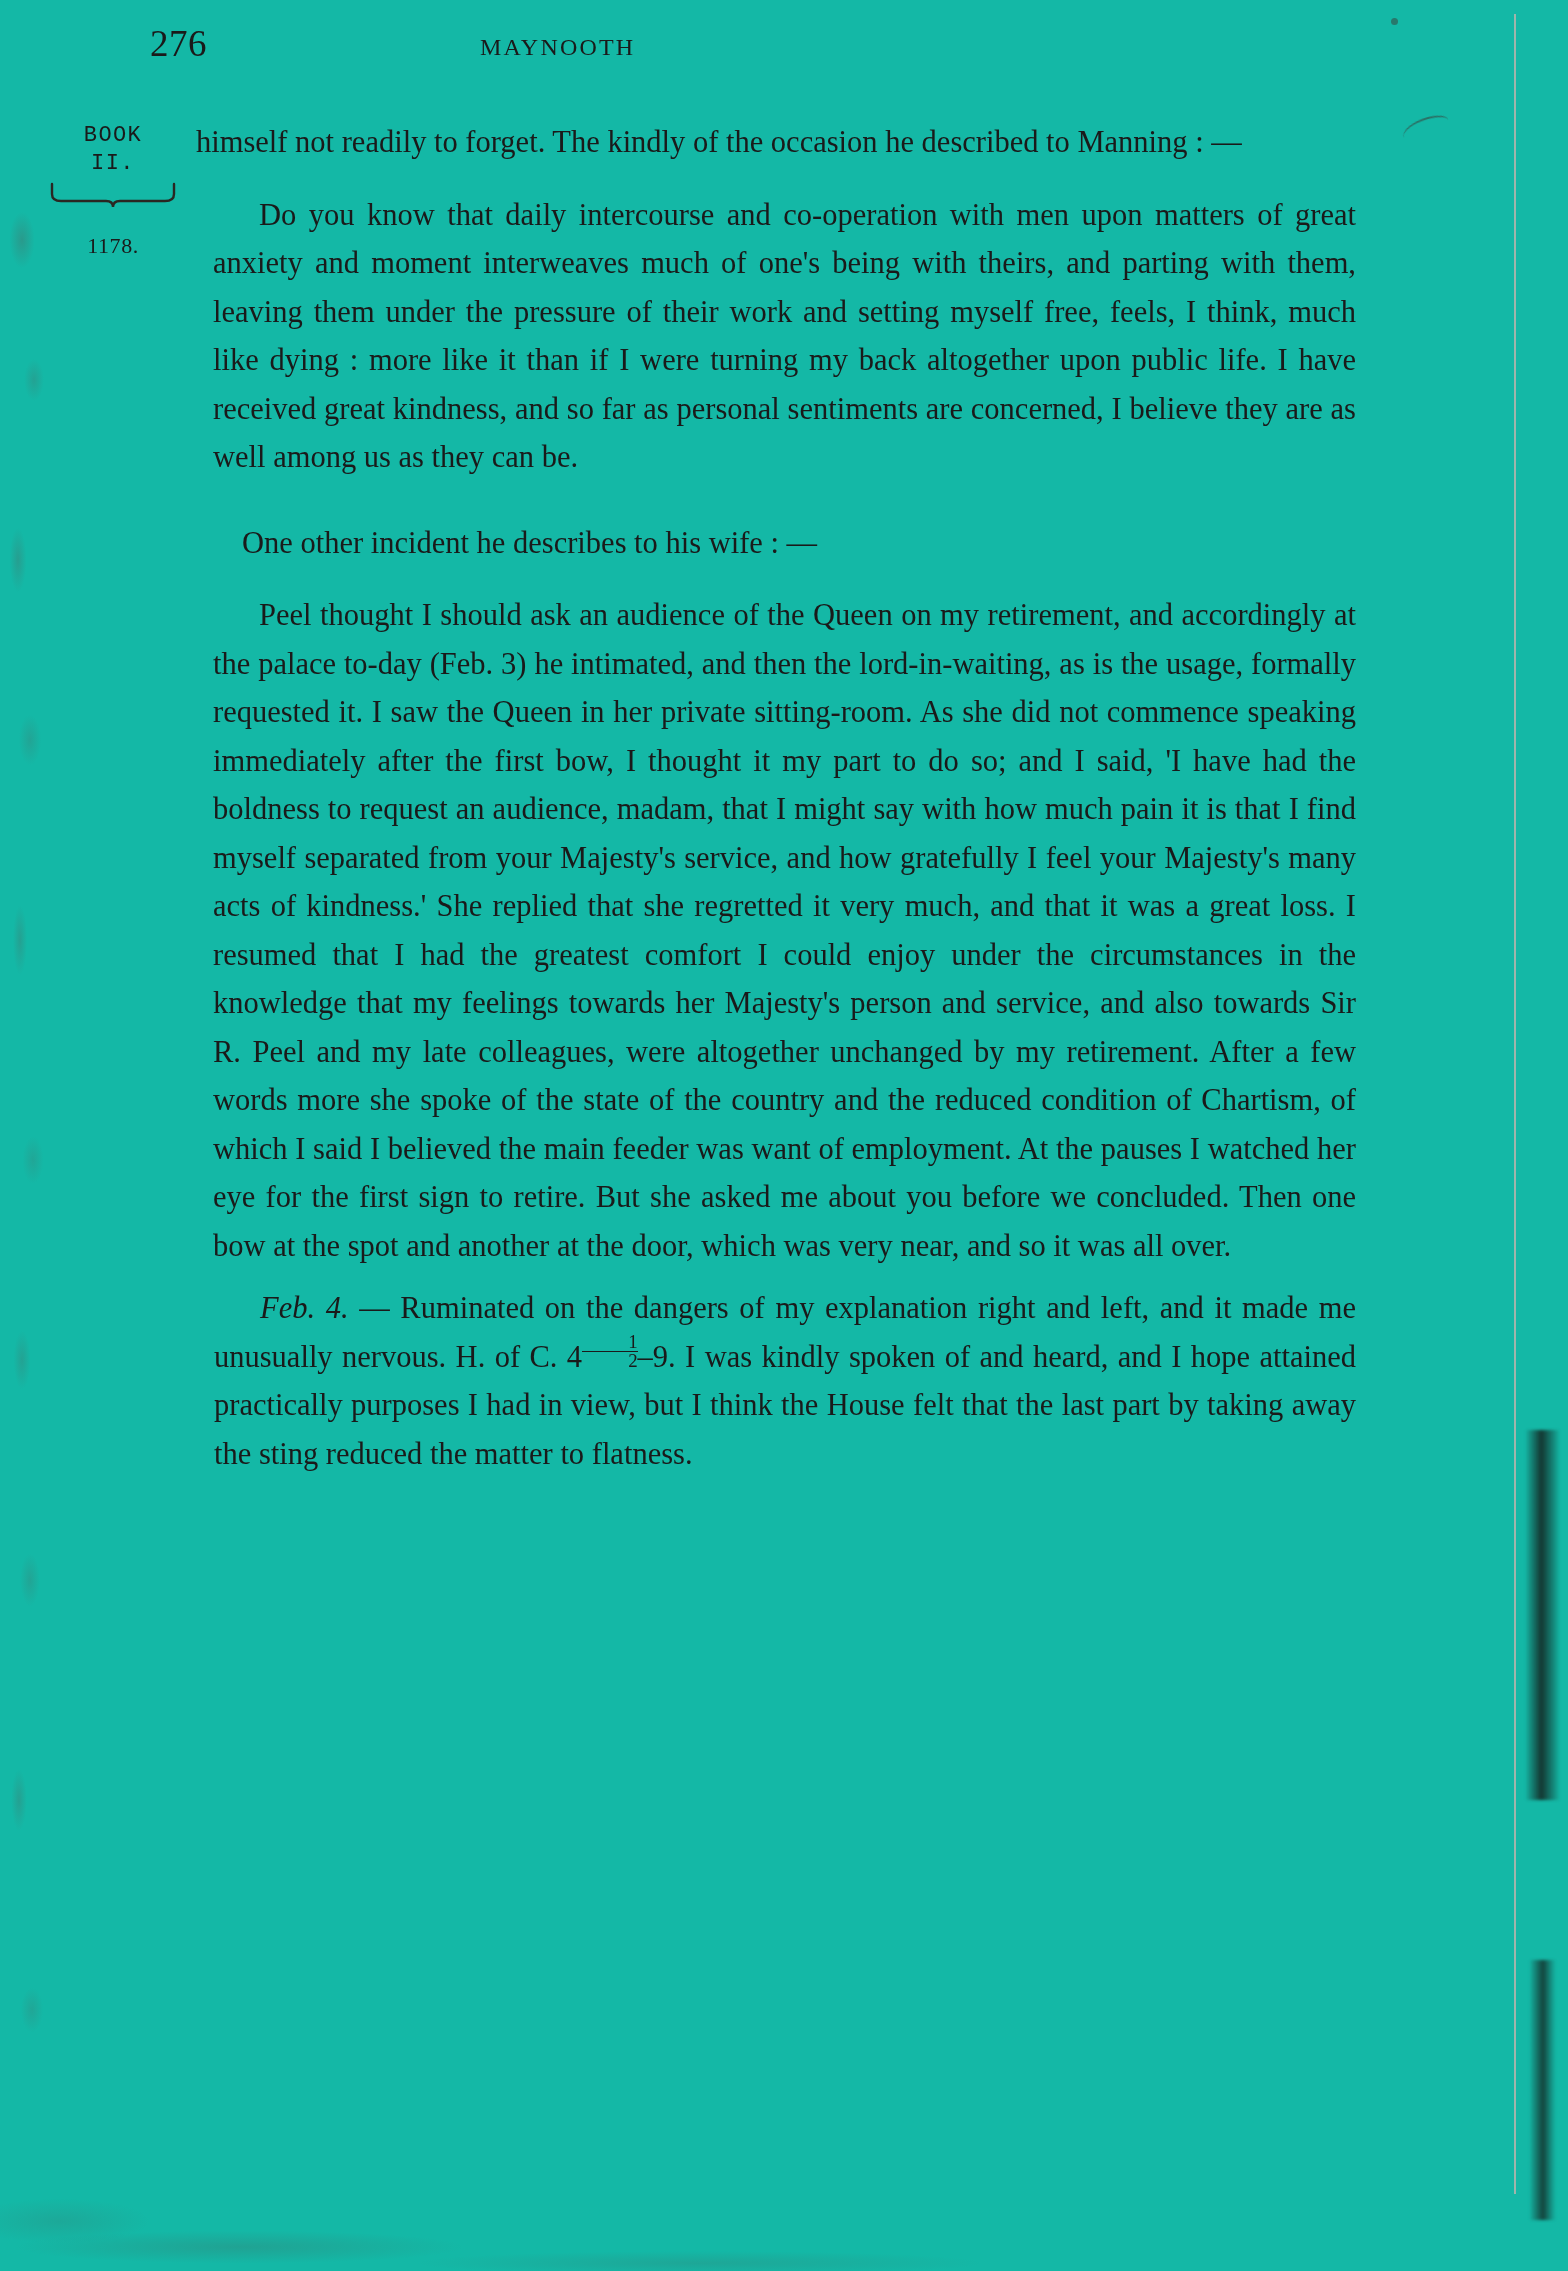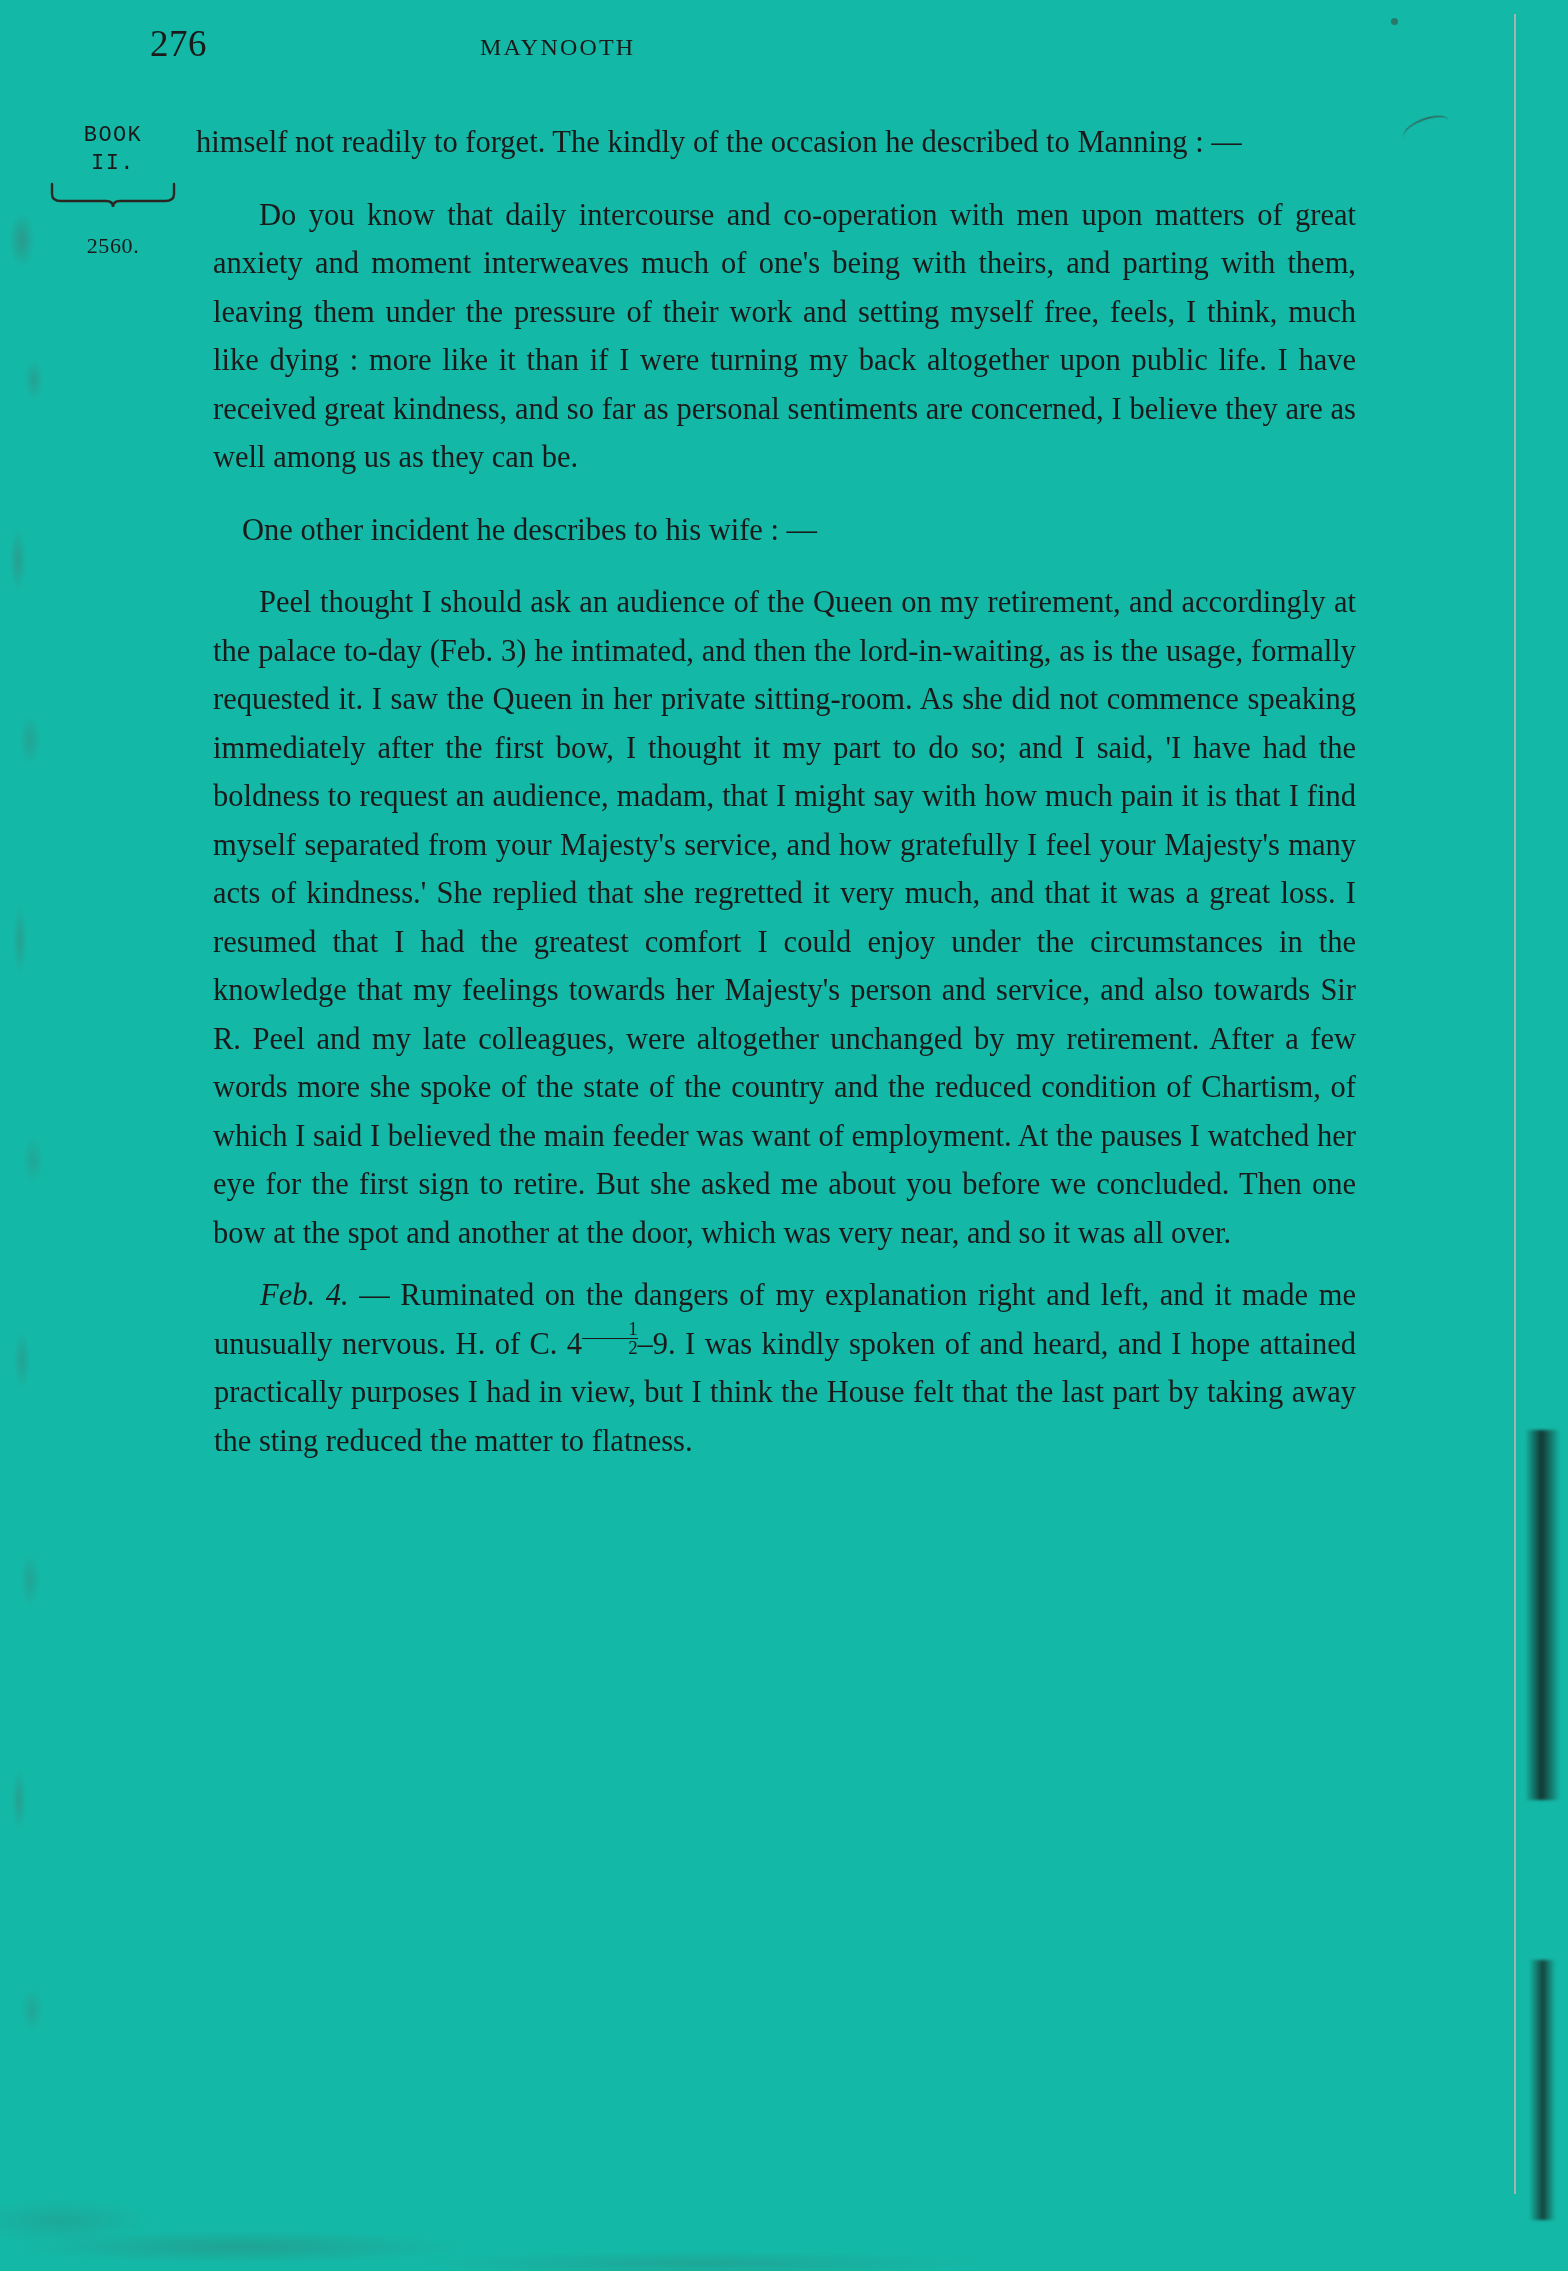--- a/index.html
+++ b/index.html
@@ -145,21 +145,21 @@
     margin: 0;
     font-size: 30.5px;
     line-height: 48.5px;
     text-align: justify;
     text-justify: inter-word;
   }
   p.body-continue {
     text-indent: 0;
   }
   p.narration {
-    margin-top: 24px;
+    margin-top: 37px;
     text-indent: 46px;
   }
   p.quoted-block {
     margin-top: 24px;
     text-indent: 46px;
     margin-left: 17px;
   }
   p.diary {
     margin-top: 14px;
     text-indent: 46px;
@@ -221,21 +221,21 @@
     <div>BOOK</div>
     <div>II.</div>
   </div>
 
   <div class="brace">
     <svg width="130" height="26" viewBox="0 0 130 26" aria-hidden="true">
       <path d="M4 2 L4 12 Q4 19 13 19 L58 19 Q65 19 65 25 Q65 19 72 19 L117 19 Q126 19 126 12 L126 2" fill="none" stroke="#2a2722" stroke-width="2.4" stroke-linecap="round"></path>
     </svg>
   </div>
 
-  <div class="margin-note year">2560.</div>
+  <div class="margin-note year">1178.</div>
 
   <div class="textblock">
 
     <p class="body-continue">himself not readily to forget.  The kindly of the occasion he described to Manning : —</p>
 
     <p class="quoted-block">Do you know that daily intercourse and co-operation with men upon matters of great anxiety and moment interweaves much of one's being with theirs, and parting with them, leaving them under the pressure of their work and setting myself free, feels, I think, much like dying : more like it than if I were turning my back altogether upon public life.  I have received great kindness, and so far as personal sentiments are concerned, I believe they are as well among us as they can be.</p>
 
     <p class="narration">One other incident he describes to his wife : —</p>
 
     <p class="quoted-block">Peel thought I should ask an audience of the Queen on my retirement, and accordingly at the palace to-day (Feb. 3) he intimated, and then the lord-in-waiting, as is the usage, formally requested it.  I saw the Queen in her private sitting-room.  As she did not commence speaking immediately after the first bow, I thought it my part to do so; and I said, 'I have had the boldness to request an audience, madam, that I might say with how much pain it is that I find myself separated from your Majesty's service, and how gratefully I feel your Majesty's many acts of kindness.'  She replied that she regretted it very much, and that it was a great loss.  I resumed that I had the greatest comfort I could enjoy under the circumstances in the knowledge that my feelings towards her Majesty's person and service, and also towards Sir R. Peel and my late colleagues, were altogether unchanged by my retirement.  After a few words more she spoke of the state of the country and the reduced condition of Chartism, of which I said I believed the main feeder was want of employment.  At the pauses I watched her eye for the first sign to retire.  But she asked me about you before we concluded.  Then one bow at the spot and another at the door, which was very near, and so it was all over.</p>

